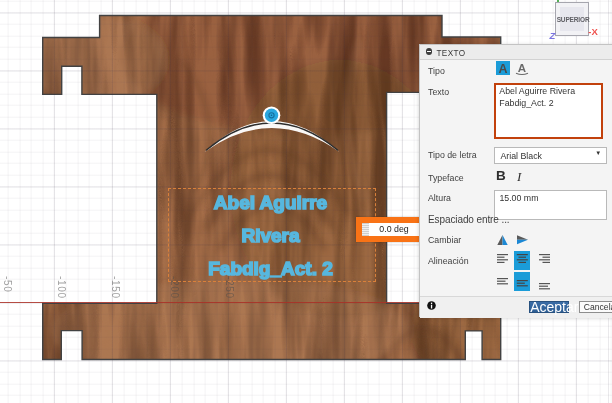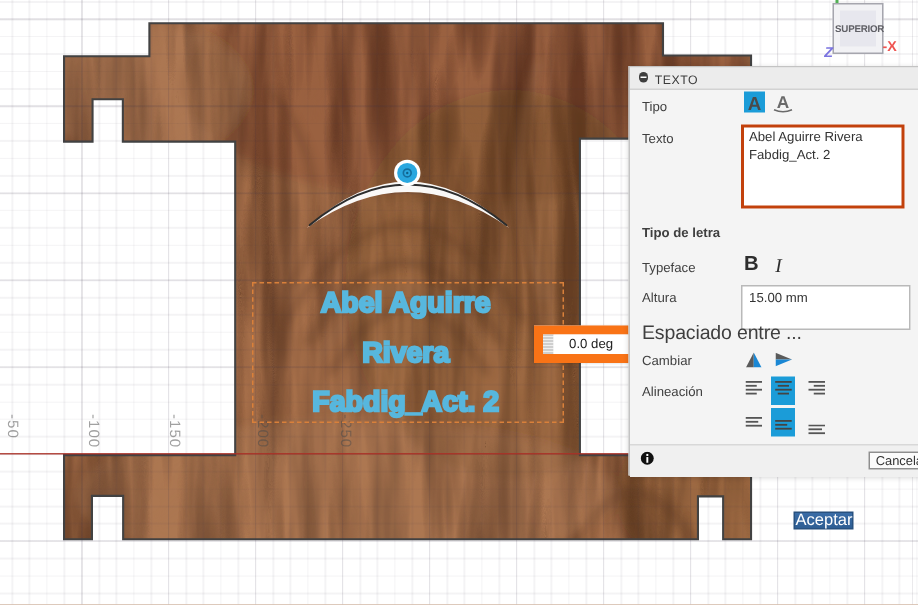--- a/index.html
+++ b/index.html
@@ -163,33 +163,38 @@
       </svg>
       <svg class="abs" style="left:93.8px;top:2px;" width="16" height="15" viewBox="0 0 16 15">
         <text x="8" y="11" text-anchor="middle" font-family="Liberation Sans" font-size="11.5" font-weight="bold" fill="#6a6a6a">A</text>
         <path d="M2,12.2 Q8,14.8 14,12.2" fill="none" stroke="#6a6a6a" stroke-width="1.1"></path>
       </svg>
 
       <div class="abs" style="left:8px;top:28.6px;">Texto</div>
       <div class="abs" style="left:73.8px;top:24.3px;width:109.5px;height:56.3px;background:#fff;
            border:2px solid #c2410c;box-sizing:border-box;line-height:11.2px;padding:1.5px 0 0 3.5px;color:#333;">Abel Aguirre Rivera<br>Fabdig_Act. 2</div>
 
-      <div class="abs" style="left:8px;top:91.5px;font-weight:bold;">Tipo de letra</div>
+      <div class="abs" style="left:8px;top:91.5px;">Tipo de letra</div>
+      <div class="abs" style="left:74.4px;top:88.1px;width:112.3px;height:17px;background:#fff;
+           border:1px solid #b9b9b9;box-sizing:border-box;color:#333;">
+        <span style="position:absolute;left:5px;top:3.2px;">Arial Black</span>
+        <span style="position:absolute;right:4.5px;top:2.5px;font-size:6px;color:#333;">▼</span>
+      </div>
 
       <div class="abs" style="left:8px;top:114.4px;">Typeface</div>
       <div class="abs" style="left:76px;top:109.8px;font-size:13.5px;font-weight:bold;color:#2e2e2e;">B</div>
       <div class="abs" style="left:96.9px;top:110.2px;font-size:13px;font-style:italic;color:#2e2e2e;font-family:'Liberation Serif',serif;">I</div>
 
       <div class="abs" style="left:8px;top:134px;">Altura</div>
       <div class="abs" style="left:74.4px;top:130.9px;width:112.3px;height:30px;background:#fff;
            border:1px solid #b9b9b9;box-sizing:border-box;color:#333;">
         <span style="position:absolute;left:4px;top:2.6px;">15.00 mm</span>
       </div>
 
-      <div class="abs" style="left:8px;top:155.4px;white-space:nowrap;font-size:13px;letter-spacing:-0.1px;">Espaciado entre ...</div>
+      <div class="abs" style="left:8px;top:155.4px;white-space:nowrap;font-size:10px;letter-spacing:-0.1px;">Espaciado entre ...</div>
 
       <div class="abs" style="left:8px;top:176.6px;">Cambiar</div>
       <svg class="abs" style="left:76.7px;top:176.4px;" width="11" height="10" viewBox="0 0 11 10">
         <path d="M5.5,0 L5.5,10 L0.3,10 Z" fill="#5a5a5a"></path>
         <path d="M5.5,0 L5.5,10 L10.7,10 Z" fill="#1b87d4"></path>
       </svg>
       <svg class="abs" style="left:97.4px;top:176.4px;" width="11" height="10" viewBox="0 0 11 10">
         <path d="M0,4.7 L11,4.7 L0,0.2 Z" fill="#5a5a5a"></path>
         <path d="M0,4.7 L11,4.7 L0,9.2 Z" fill="#1b87d4"></path>
       </svg>
@@ -245,19 +250,19 @@
 
       <div class="abs" style="left:0;top:237.1px;width:100%;height:21.6px;background:#f0f0f0;
            border-top:1px solid #d8d8d8;">
         <svg class="abs" style="left:6.5px;top:4.5px;" width="9" height="9" viewBox="0 0 9 9">
           <circle cx="4.5" cy="4.5" r="4.3" fill="#111"></circle>
           <rect x="3.9" y="1.6" width="1.3" height="1.4" fill="#fff"></rect>
           <rect x="3.9" y="3.7" width="1.3" height="3.8" fill="#fff"></rect>
         </svg>
         <div class="abs" style="left:109.2px;top:4.3px;width:40.3px;height:12.3px;
              background:linear-gradient(#3a6ca6,#2e5e94);border:1px solid #28517f;box-sizing:border-box;
-             color:#fff;text-align:center;line-height:10.5px;font-size:11px;margin-top:40px;">Aceptar</div>
+             color:#fff;text-align:center;line-height:10.5px;font-size:14px;">Aceptar</div>
         <div class="abs" style="left:158.5px;top:4.3px;width:45px;height:12.3px;
              background:#fbfbfb;border:1px solid #8e8e8e;box-sizing:border-box;
              color:#333;text-align:center;line-height:10.5px;font-size:8.6px;">Cancelar</div>
       </div>
     </div>
   </div>
 
 </body></html>

